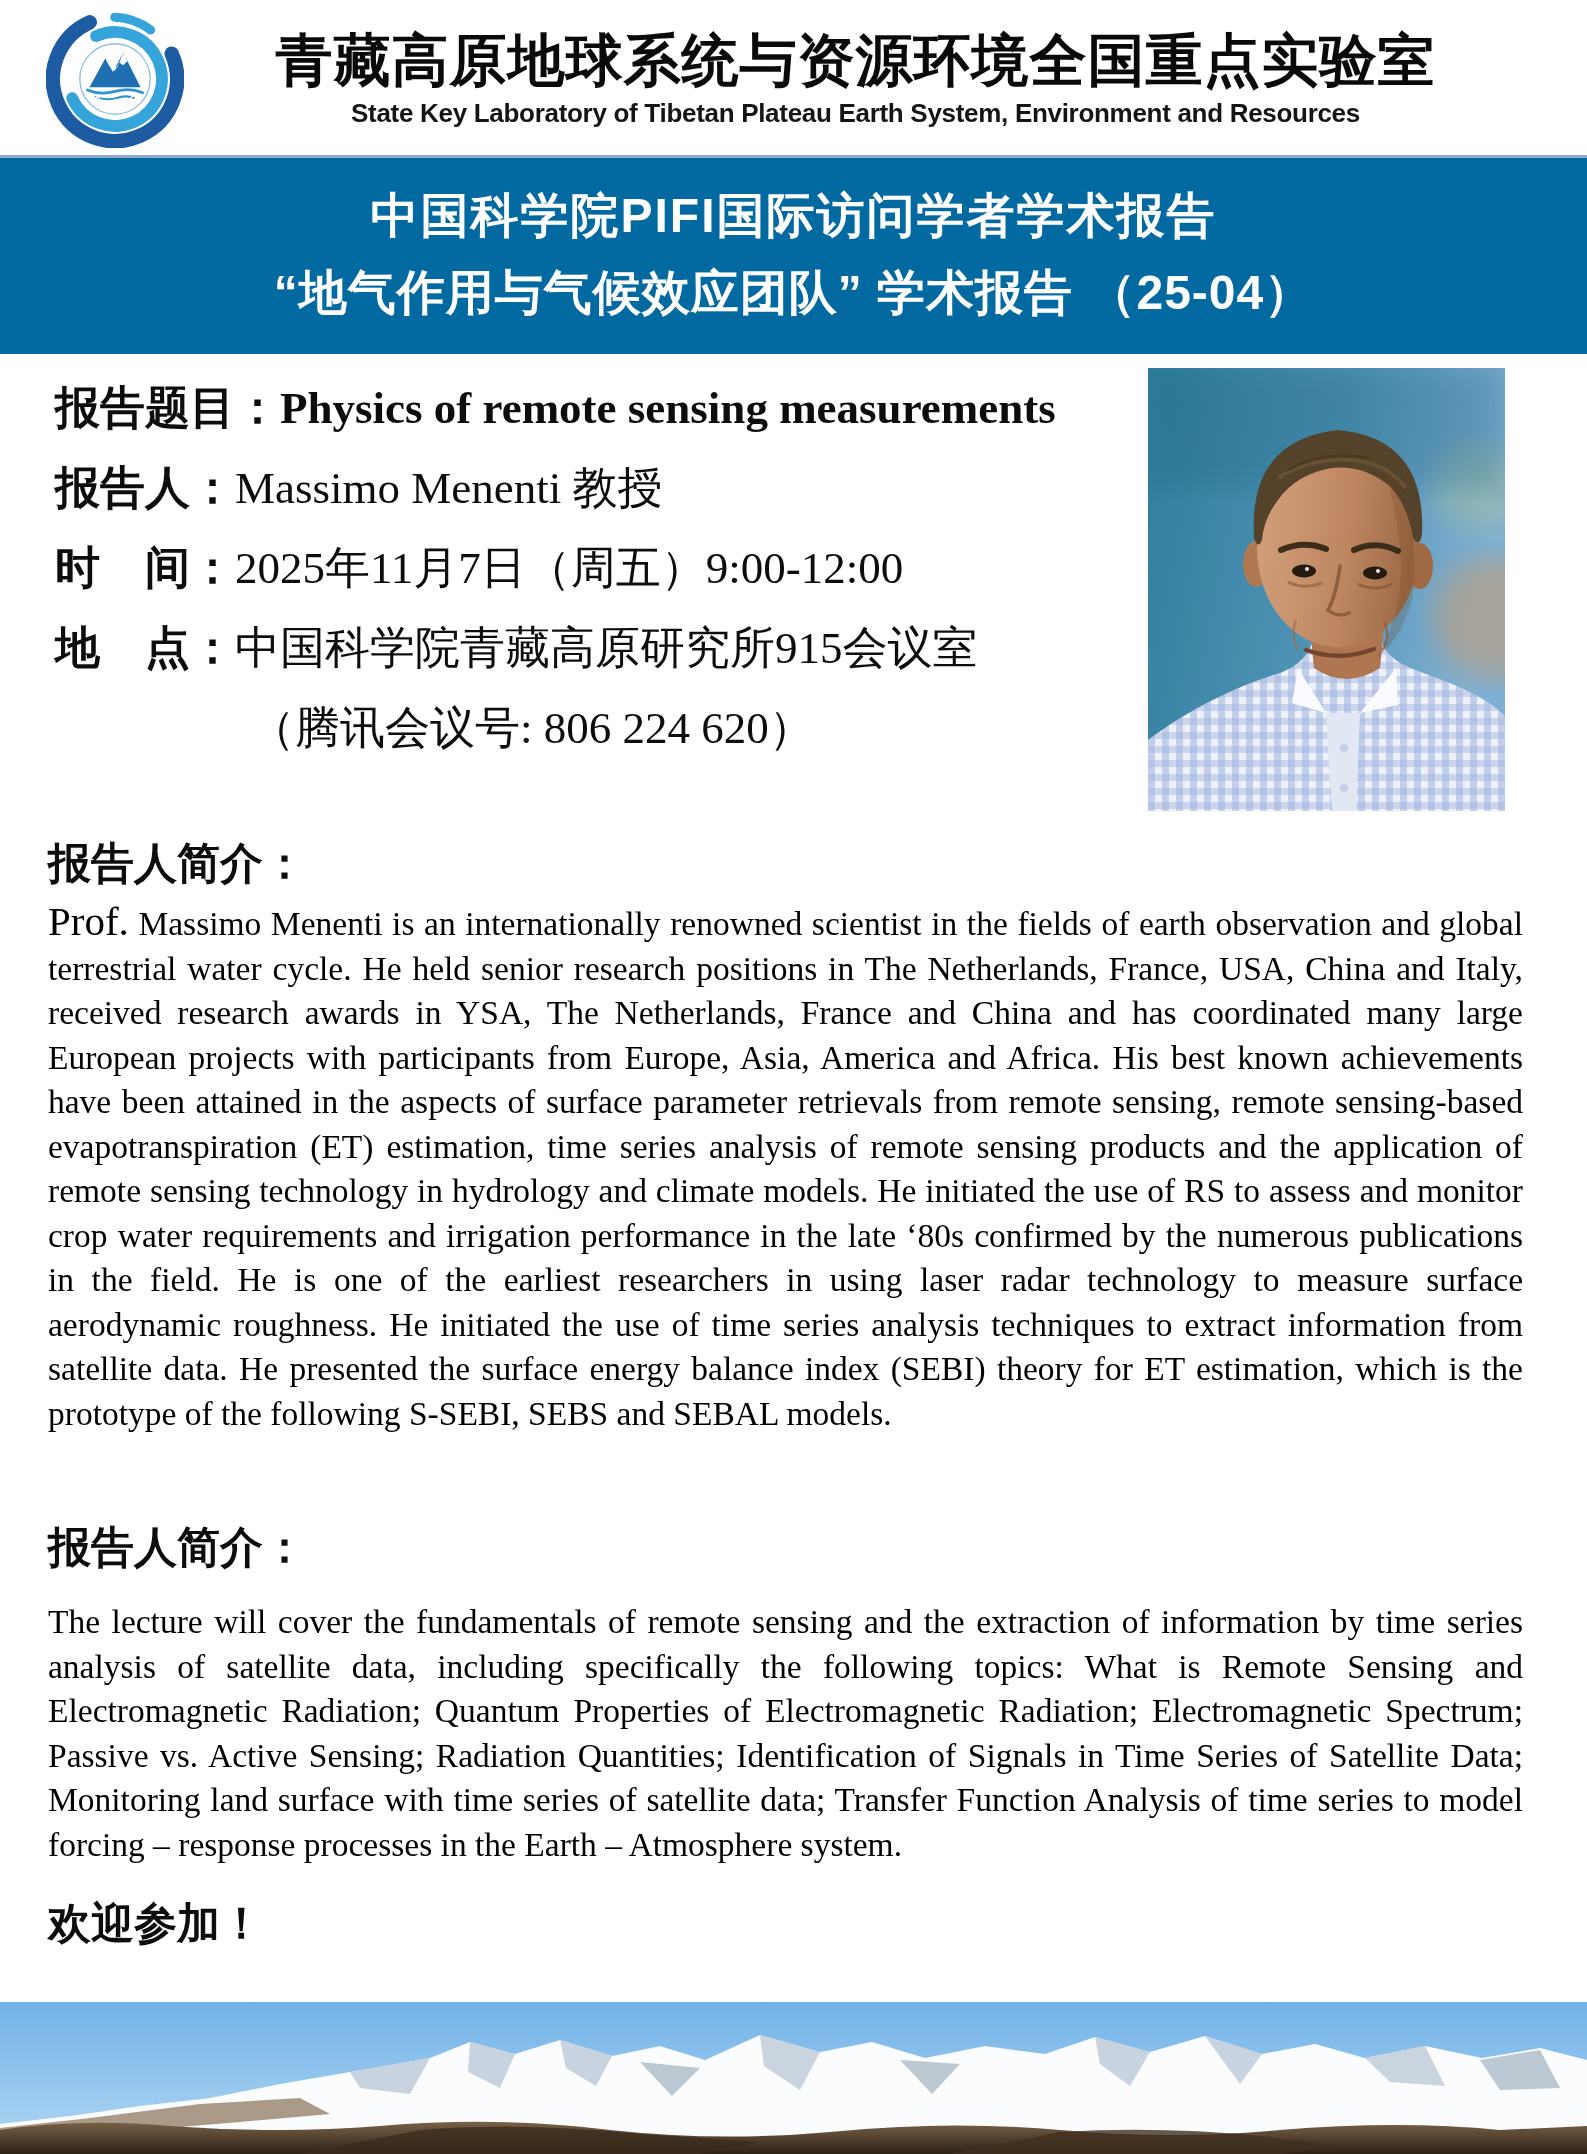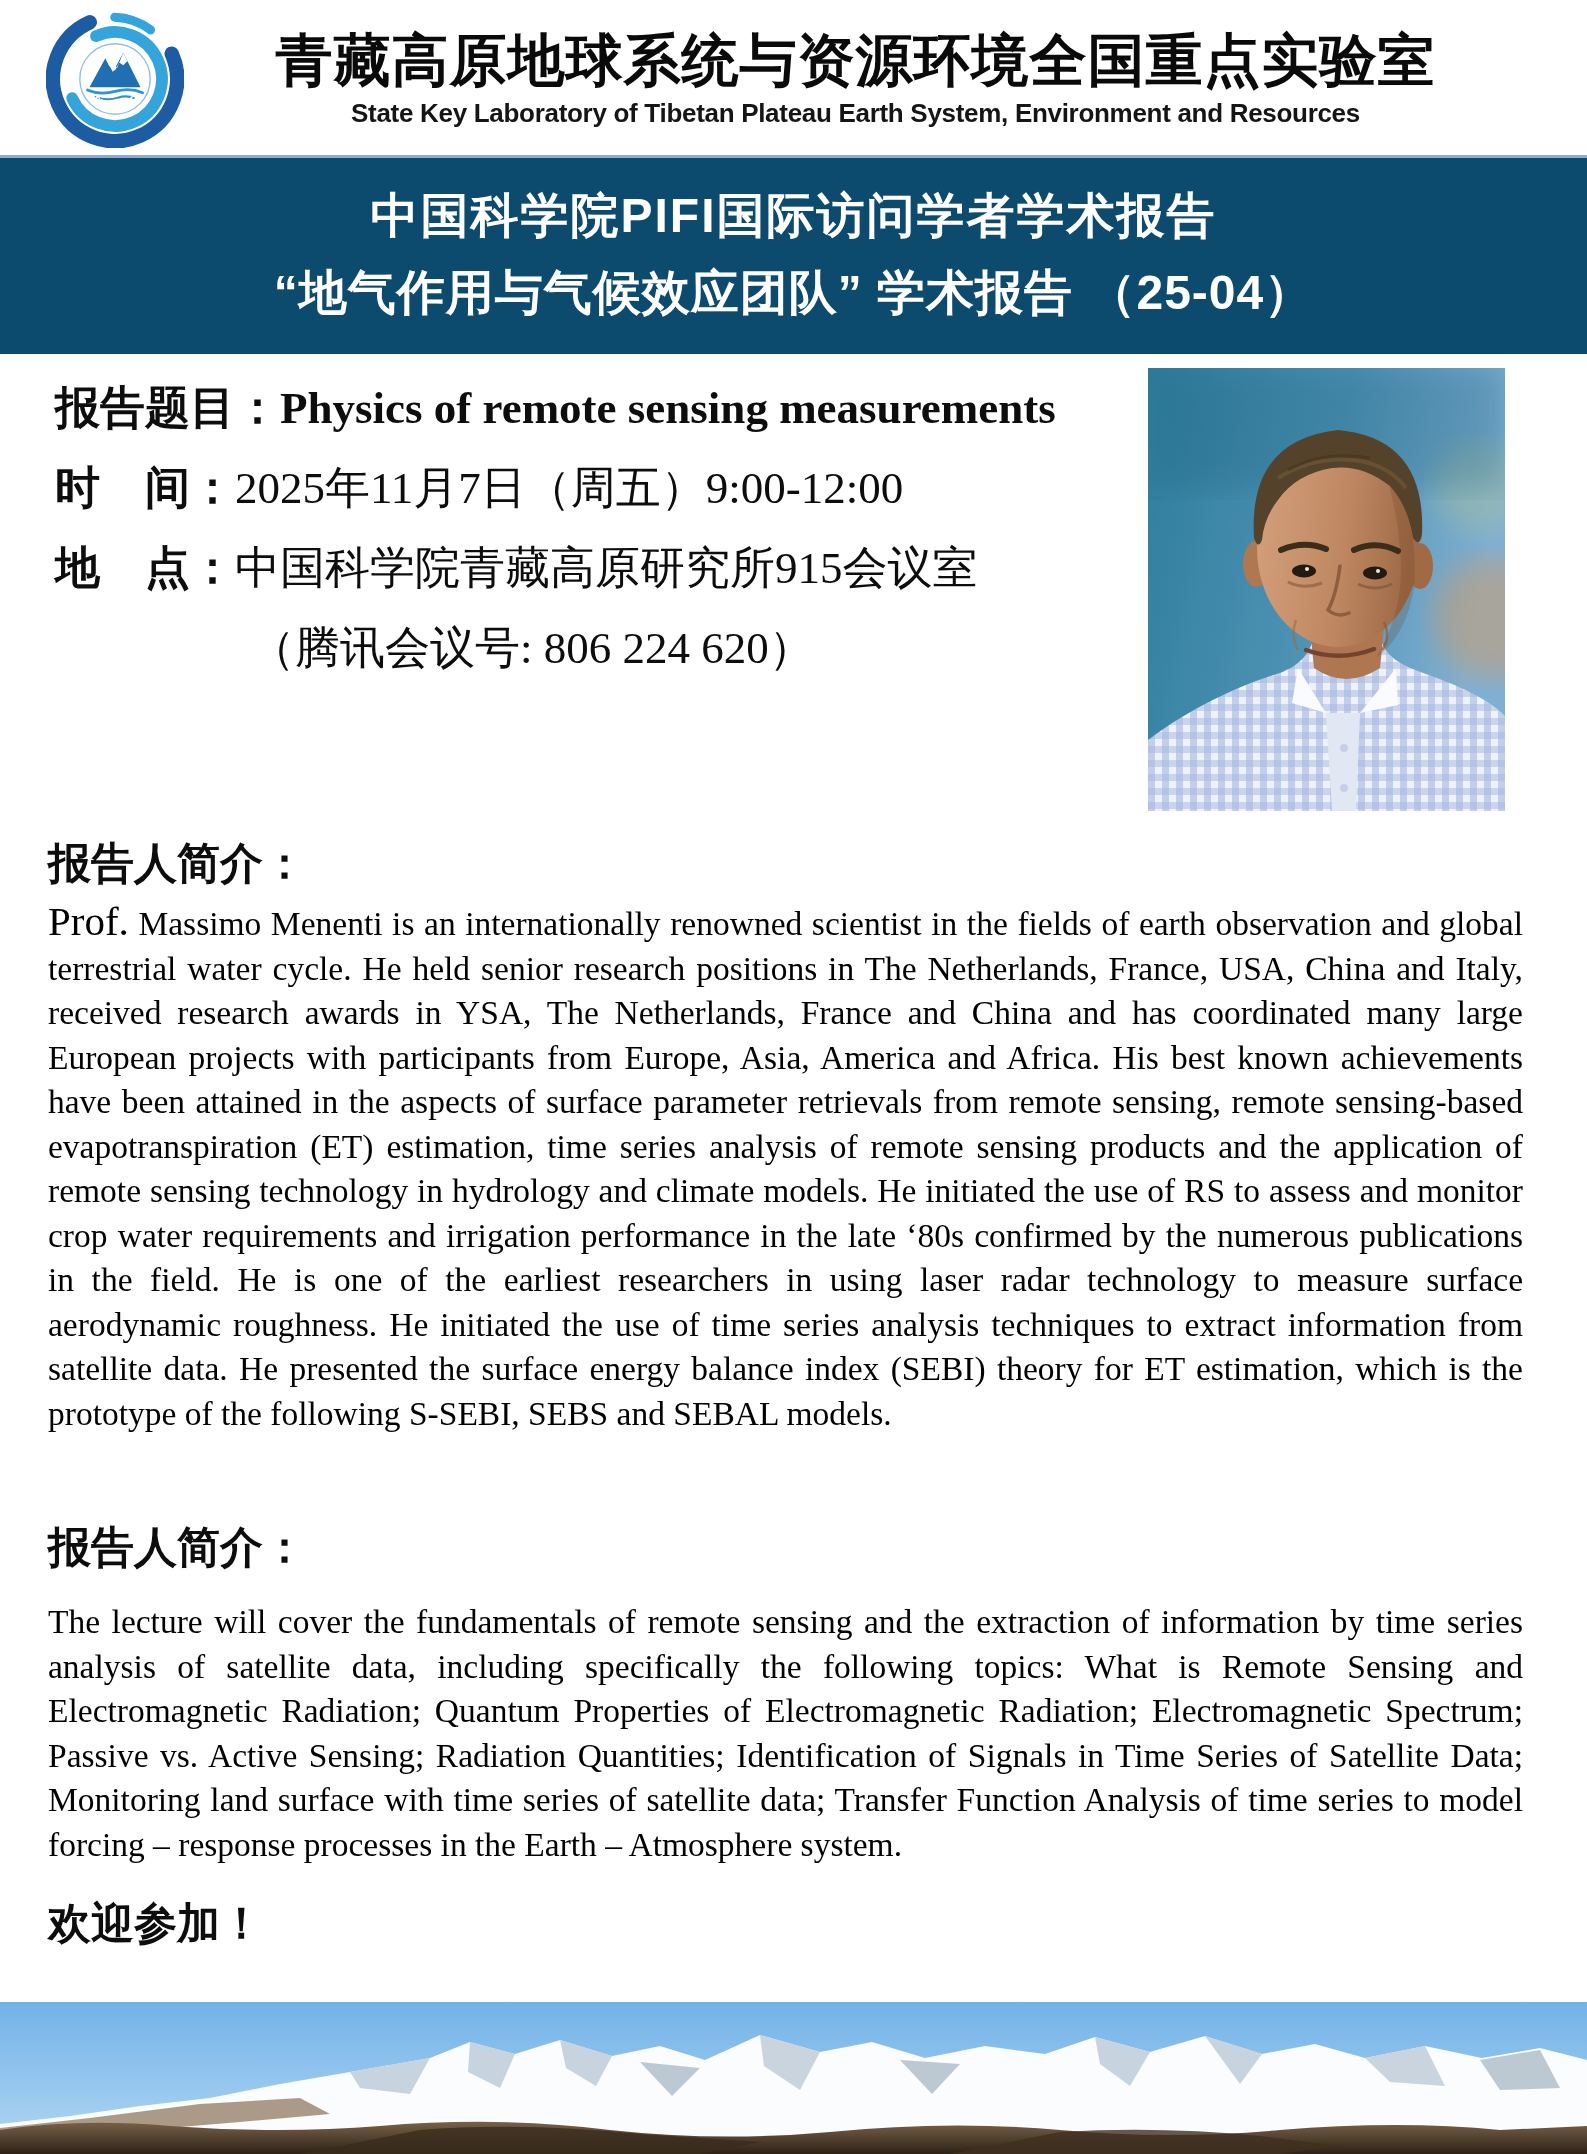--- a/index.html
+++ b/index.html
@@ -14,21 +14,21 @@
   .title-cn{
     font-size:57px;font-weight:900;letter-spacing:1px;line-height:1.12;color:#0a0a0a;
     font-family:"Liberation Sans",sans-serif;
   }
   .title-en{
     font-size:26px;font-weight:700;letter-spacing:-0.3px;margin-top:6px;color:#151515;
     font-family:"Liberation Sans",sans-serif;
   }
   
   .banner{
-    background:#0c4a6e;border-top:3px solid #8FAAD0;
+    background:#0369a1;border-top:3px solid #8FAAD0;
     text-align:center;color:#ffffff;font-weight:900;
     padding:32px 0 34px 0;
   }
   .banner-line1{font-size:48px;line-height:1.1;letter-spacing:2px;}
   .banner-line2{font-size:48px;line-height:1.1;letter-spacing:1px;margin-top:24px;}
   
   .info{position:relative;height:478px;padding-top:16px;box-sizing:border-box;}
   .info-row{
     font-size:45px;line-height:76px;white-space:nowrap;padding-left:55px;
   }
@@ -96,20 +96,23 @@
 </div>
 
 <div class="banner">
   <div class="banner-line1">中国科学院PIFI国际访问学者学术报告</div>
   <div class="banner-line2">“地气作用与气候效应团队” 学术报告 （25-04）</div>
 </div>
 
 <div class="info">
   <div class="info-row">
     <span class="lbl">报告题目：</span><span class="val val-bold">Physics of remote sensing measurements</span>
+  </div>
+  <div class="info-row">
+    <span class="lbl">报告人：</span><span class="val">Massimo Menenti  教授</span>
   </div>
   <div class="info-row">
     <span class="lbl">时　间：</span><span class="val">2025年11月7日（周五）9:00-12:00</span>
   </div>
   <div class="info-row">
     <span class="lbl">地　点：</span><span class="val">中国科学院青藏高原研究所915会议室</span>
   </div>
   <div class="info-row row-indent">
     <span class="val">（腾讯会议号: 806 224 620）</span>
   </div>

